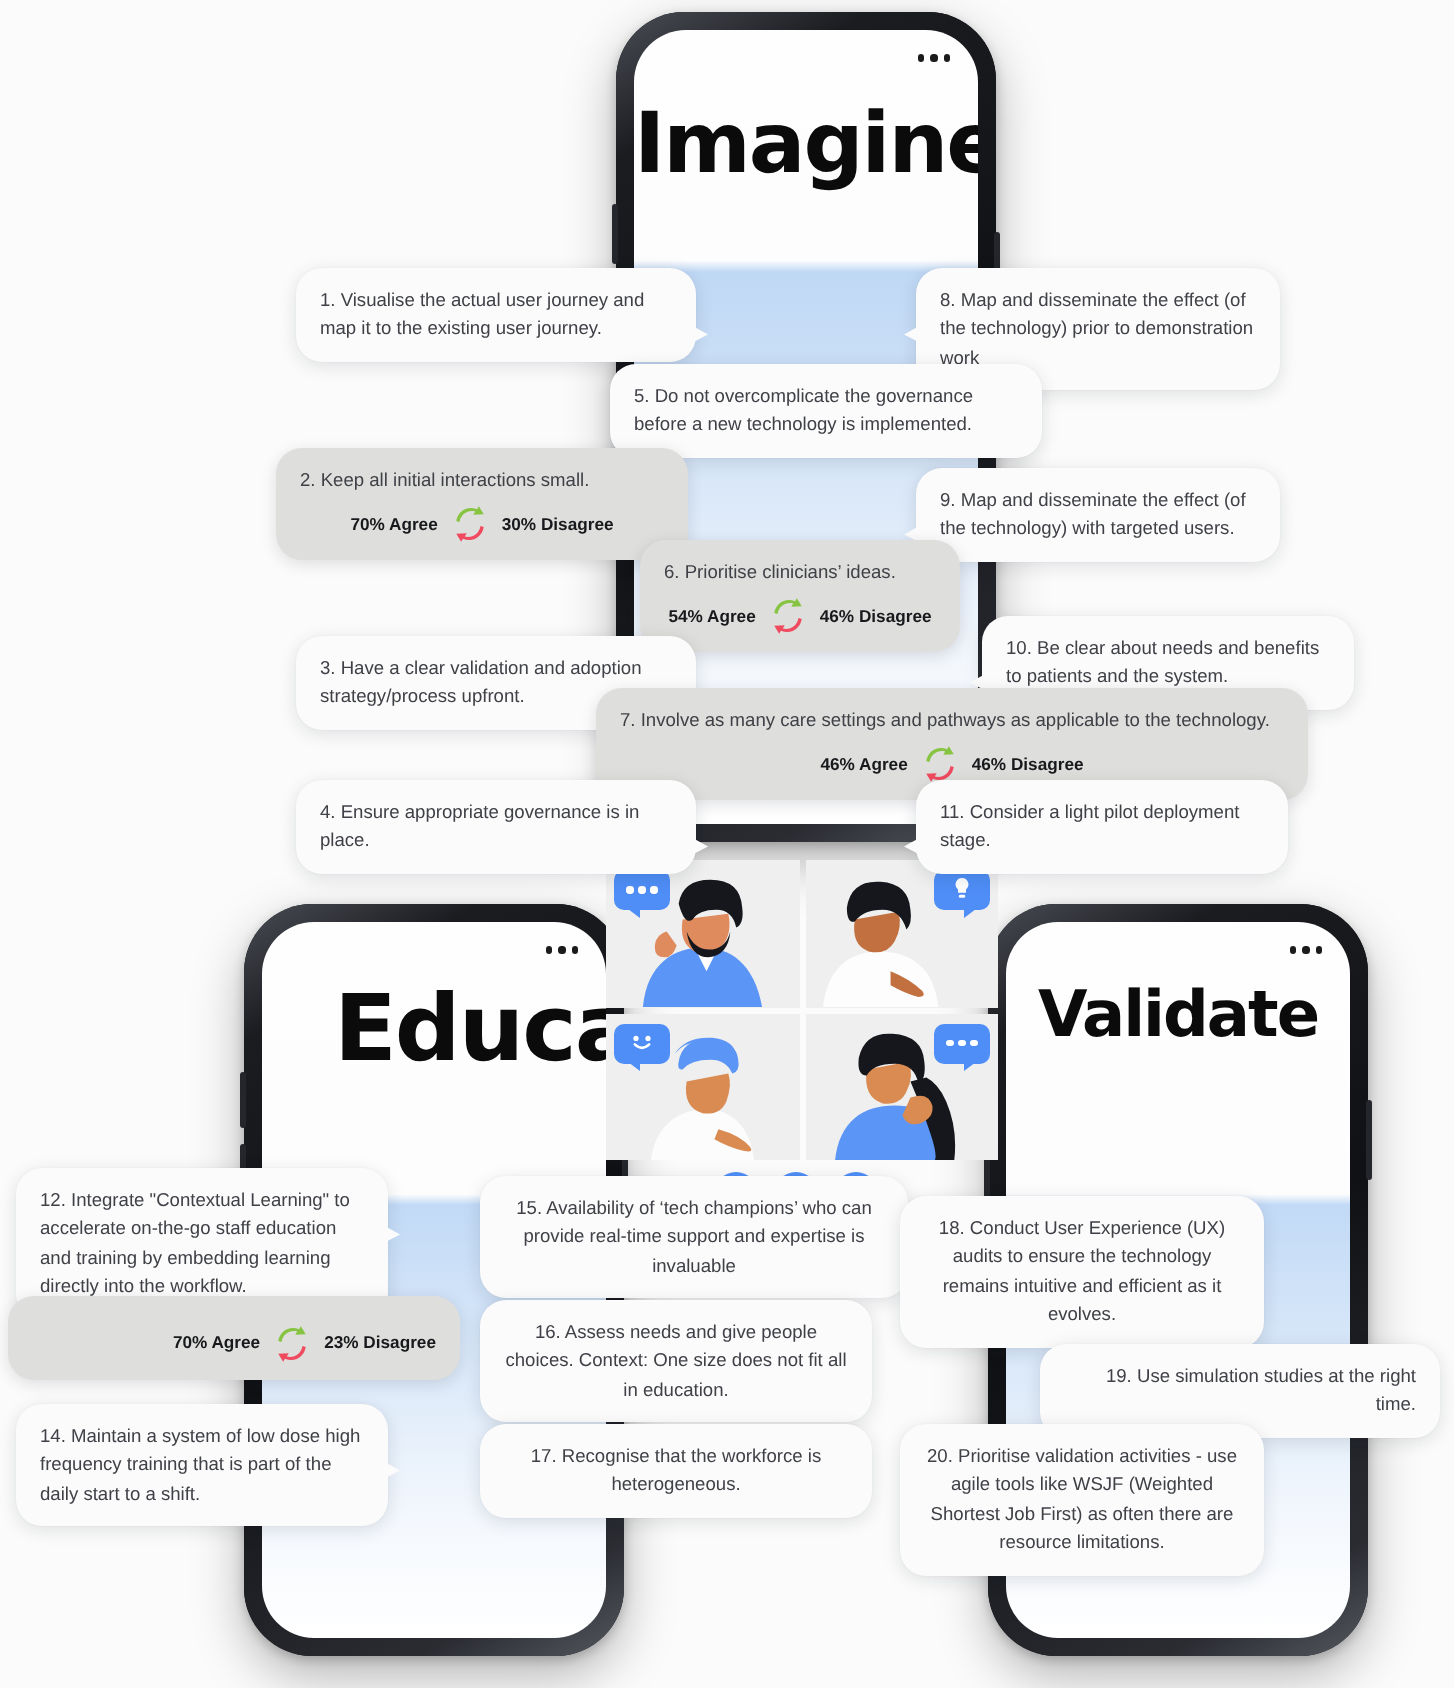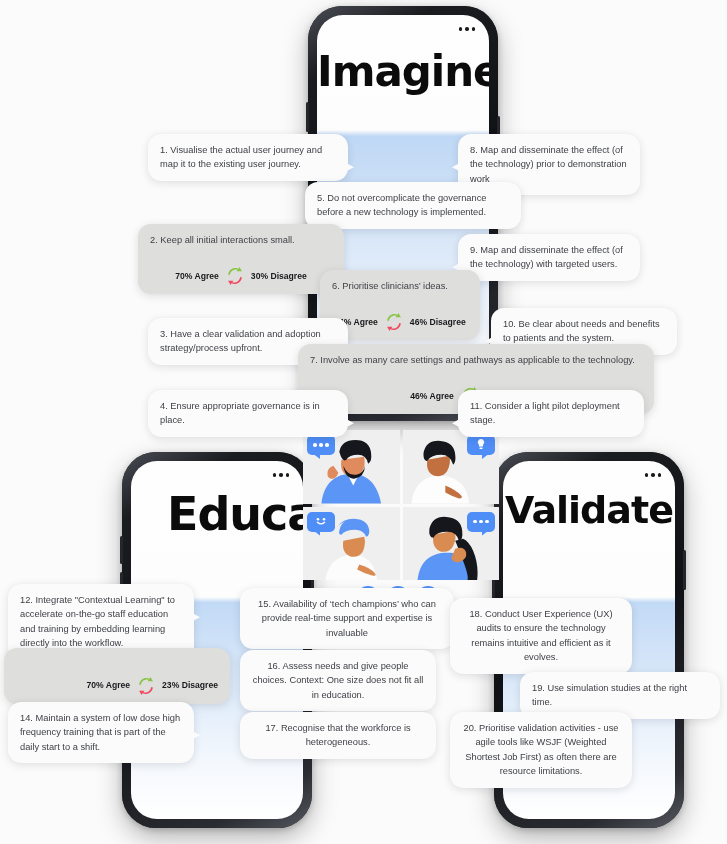--- a/index.html
+++ b/index.html
@@ -36,21 +36,21 @@
   .bub.grey{background:#dededc;box-shadow:0 2px 8px rgba(20,25,40,.13);}
   .bub .txt{display:block;}
   .bub.ctr{text-align:center;}
   
   .bub:before{content:"";position:absolute;width:13px;height:14px;background:inherit;}
   .bub.tail-l:before{left:-6px;top:26px;clip-path:polygon(100% 0,100% 100%,0 52%);}
   .bub.tail-r:before{right:-6px;top:26px;clip-path:polygon(0 0,0 100%,100% 52%);}
   .bub.no-tail:before{display:none;}
 
   .stat{display:flex;align-items:center;justify-content:center;gap:6px;
-        margin-top:20px;font-size:8.6px;font-weight:700;color:#18191c;}
+        margin-top:6px;font-size:8.6px;font-weight:700;color:#18191c;}
   .stat .cyc{width:20px;height:18px;flex:0 0 auto;}
 
   
   #vcall{position:absolute;z-index:20;}
   .vgrid{position:absolute;left:0;top:0;width:196px;height:150px;
          display:grid;grid-template-columns:1fr 1fr;grid-template-rows:1fr 1fr;gap:3px;}
   .vcell{background:#efefef;position:relative;overflow:hidden;}
   .sb{position:absolute;width:28px;height:20px;background:#4f8ef7;border-radius:5px;
       display:flex;align-items:center;justify-content:center;gap:2.5px;z-index:4;}
   .sb:after{content:"";position:absolute;bottom:-4px;width:8px;height:6px;background:#4f8ef7;}
@@ -101,21 +101,21 @@
     <div class="bezel-hl"></div>
     <div class="side-btn" style="top:84px;height:28px;"></div>
     <div class="side-btn" style="top:120px;height:28px;"></div>
     <div class="side-btn r" style="top:98px;height:40px;"></div>
     <div class="screen plain" style="left:9px;top:9px;right:9px;bottom:9px;">
       <div class="dots">
           <i></i>
           <i></i>
           <i></i>
         </div>
-      <div class="phone-title" style="top:30px;font-size:38px;">Validate</div>
+      <div class="phone-title" style="top:30px;font-size:32px;">Validate</div>
     </div>
   </div>
 
   <div id="vcall" style="left:303px;top:430px;width:196px;height:180px;">
     <div class="vgrid">
 
       <div class="vcell">
         <svg viewBox="0 0 96 74" style="position:absolute;left:0;top:0;width:100%;height:100%;">
           <path d="M18 74 C20 52 34 44 48 44 C62 44 74 52 78 74 Z" fill="#5b95f5"></path>
           <path d="M44 44 L50 56 L56 44 L52 41 L48 41 Z" fill="#ffffff"></path>
@@ -289,21 +289,21 @@
           <path d="M18.4 12.2 C17.6 17.1 13.4 19.8 8.8 18.7 l1.2-2.0-6.4.2 3.0 5.0 1.1-1.9c5.7 2.5 11.7-1.0 12.7-7.2Z" fill="#ef4a5e"></path>
         </svg>
       <span>23% Disagree</span>
     </div>
   </div>
 
   <div class="bub no-tail ctr" style="left:240px;top:650px;width:196px;">
     <span class="txt">16. Assess needs and give people choices. Context: One size does not fit all in education.</span>
   </div>
 
-  <div class="bub no-tail" style="left:520px;top:672px;width:200px;">
+  <div class="bub no-tail" style="left:520px;top:672px;width:200px;text-align:right;">
     <span class="txt">19. Use simulation studies at the right time.</span>
   </div>
 
   <div class="bub tail-r" style="left:8px;top:702px;width:186px;">
     <span class="txt">14. Maintain a system of low dose high frequency training that is part of the daily start to a shift.</span>
   </div>
 
   <div class="bub no-tail ctr" style="left:240px;top:712px;width:196px;">
     <span class="txt">17. Recognise that the workforce is heterogeneous.</span>
   </div>

